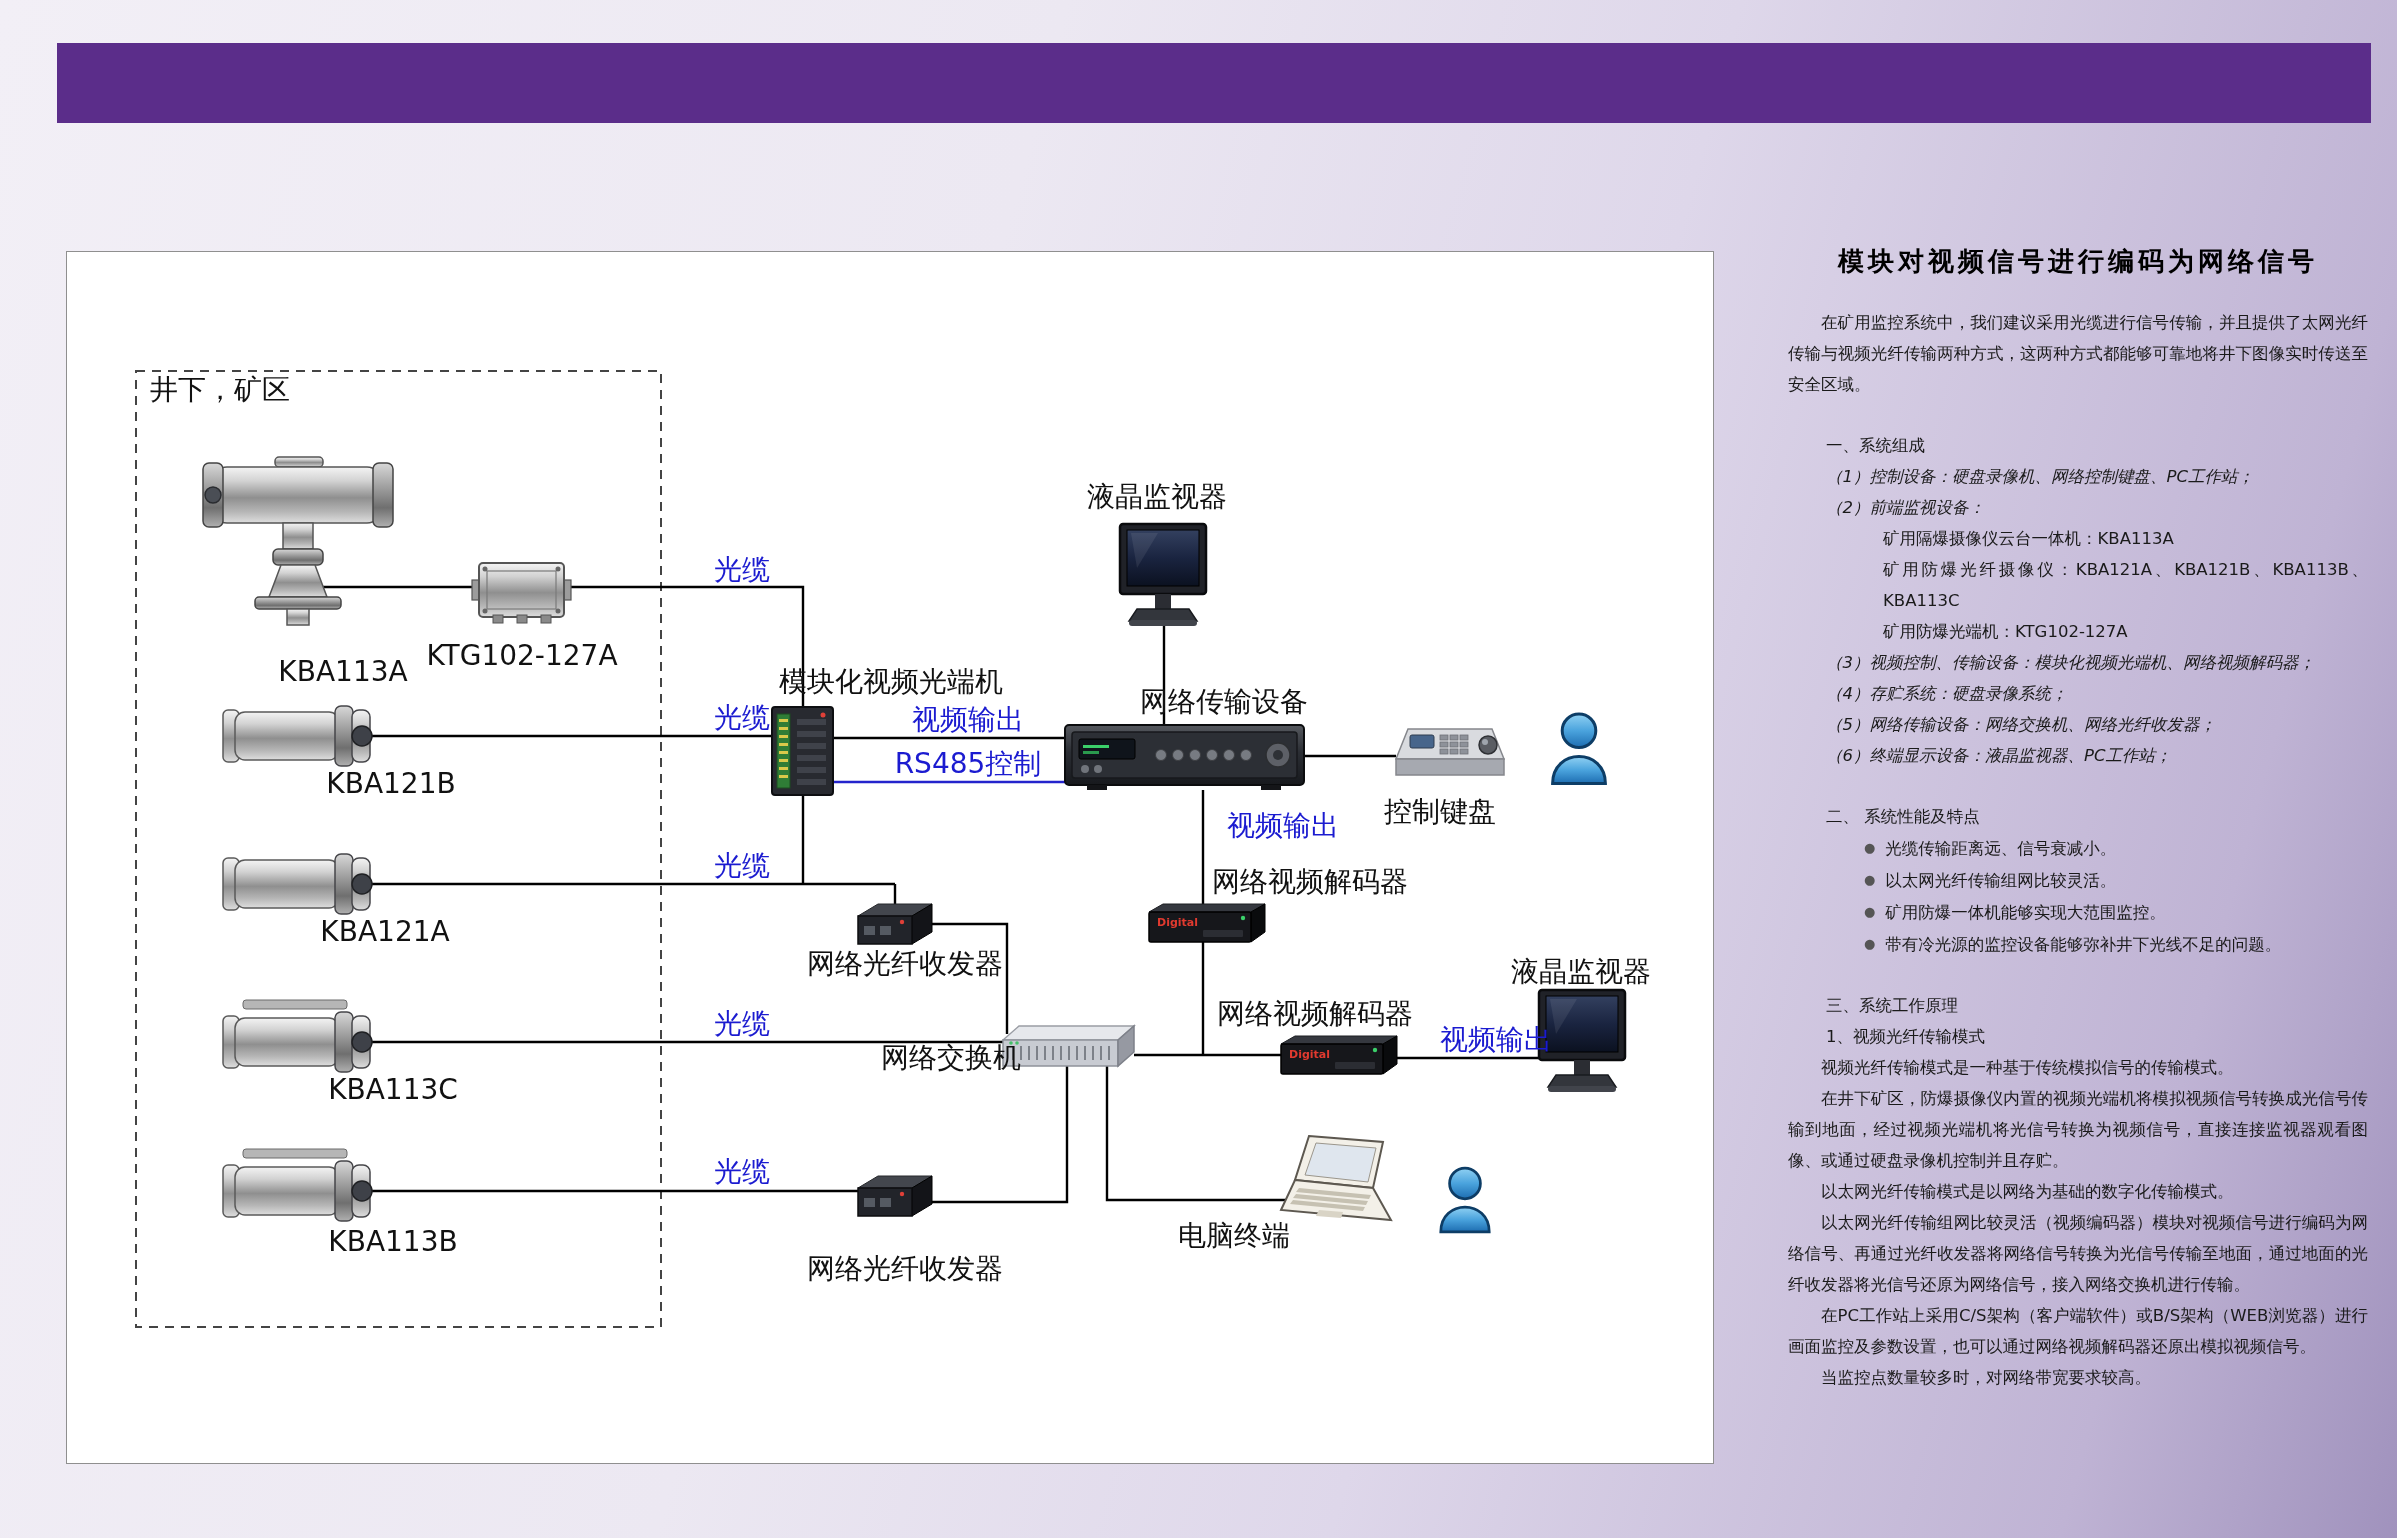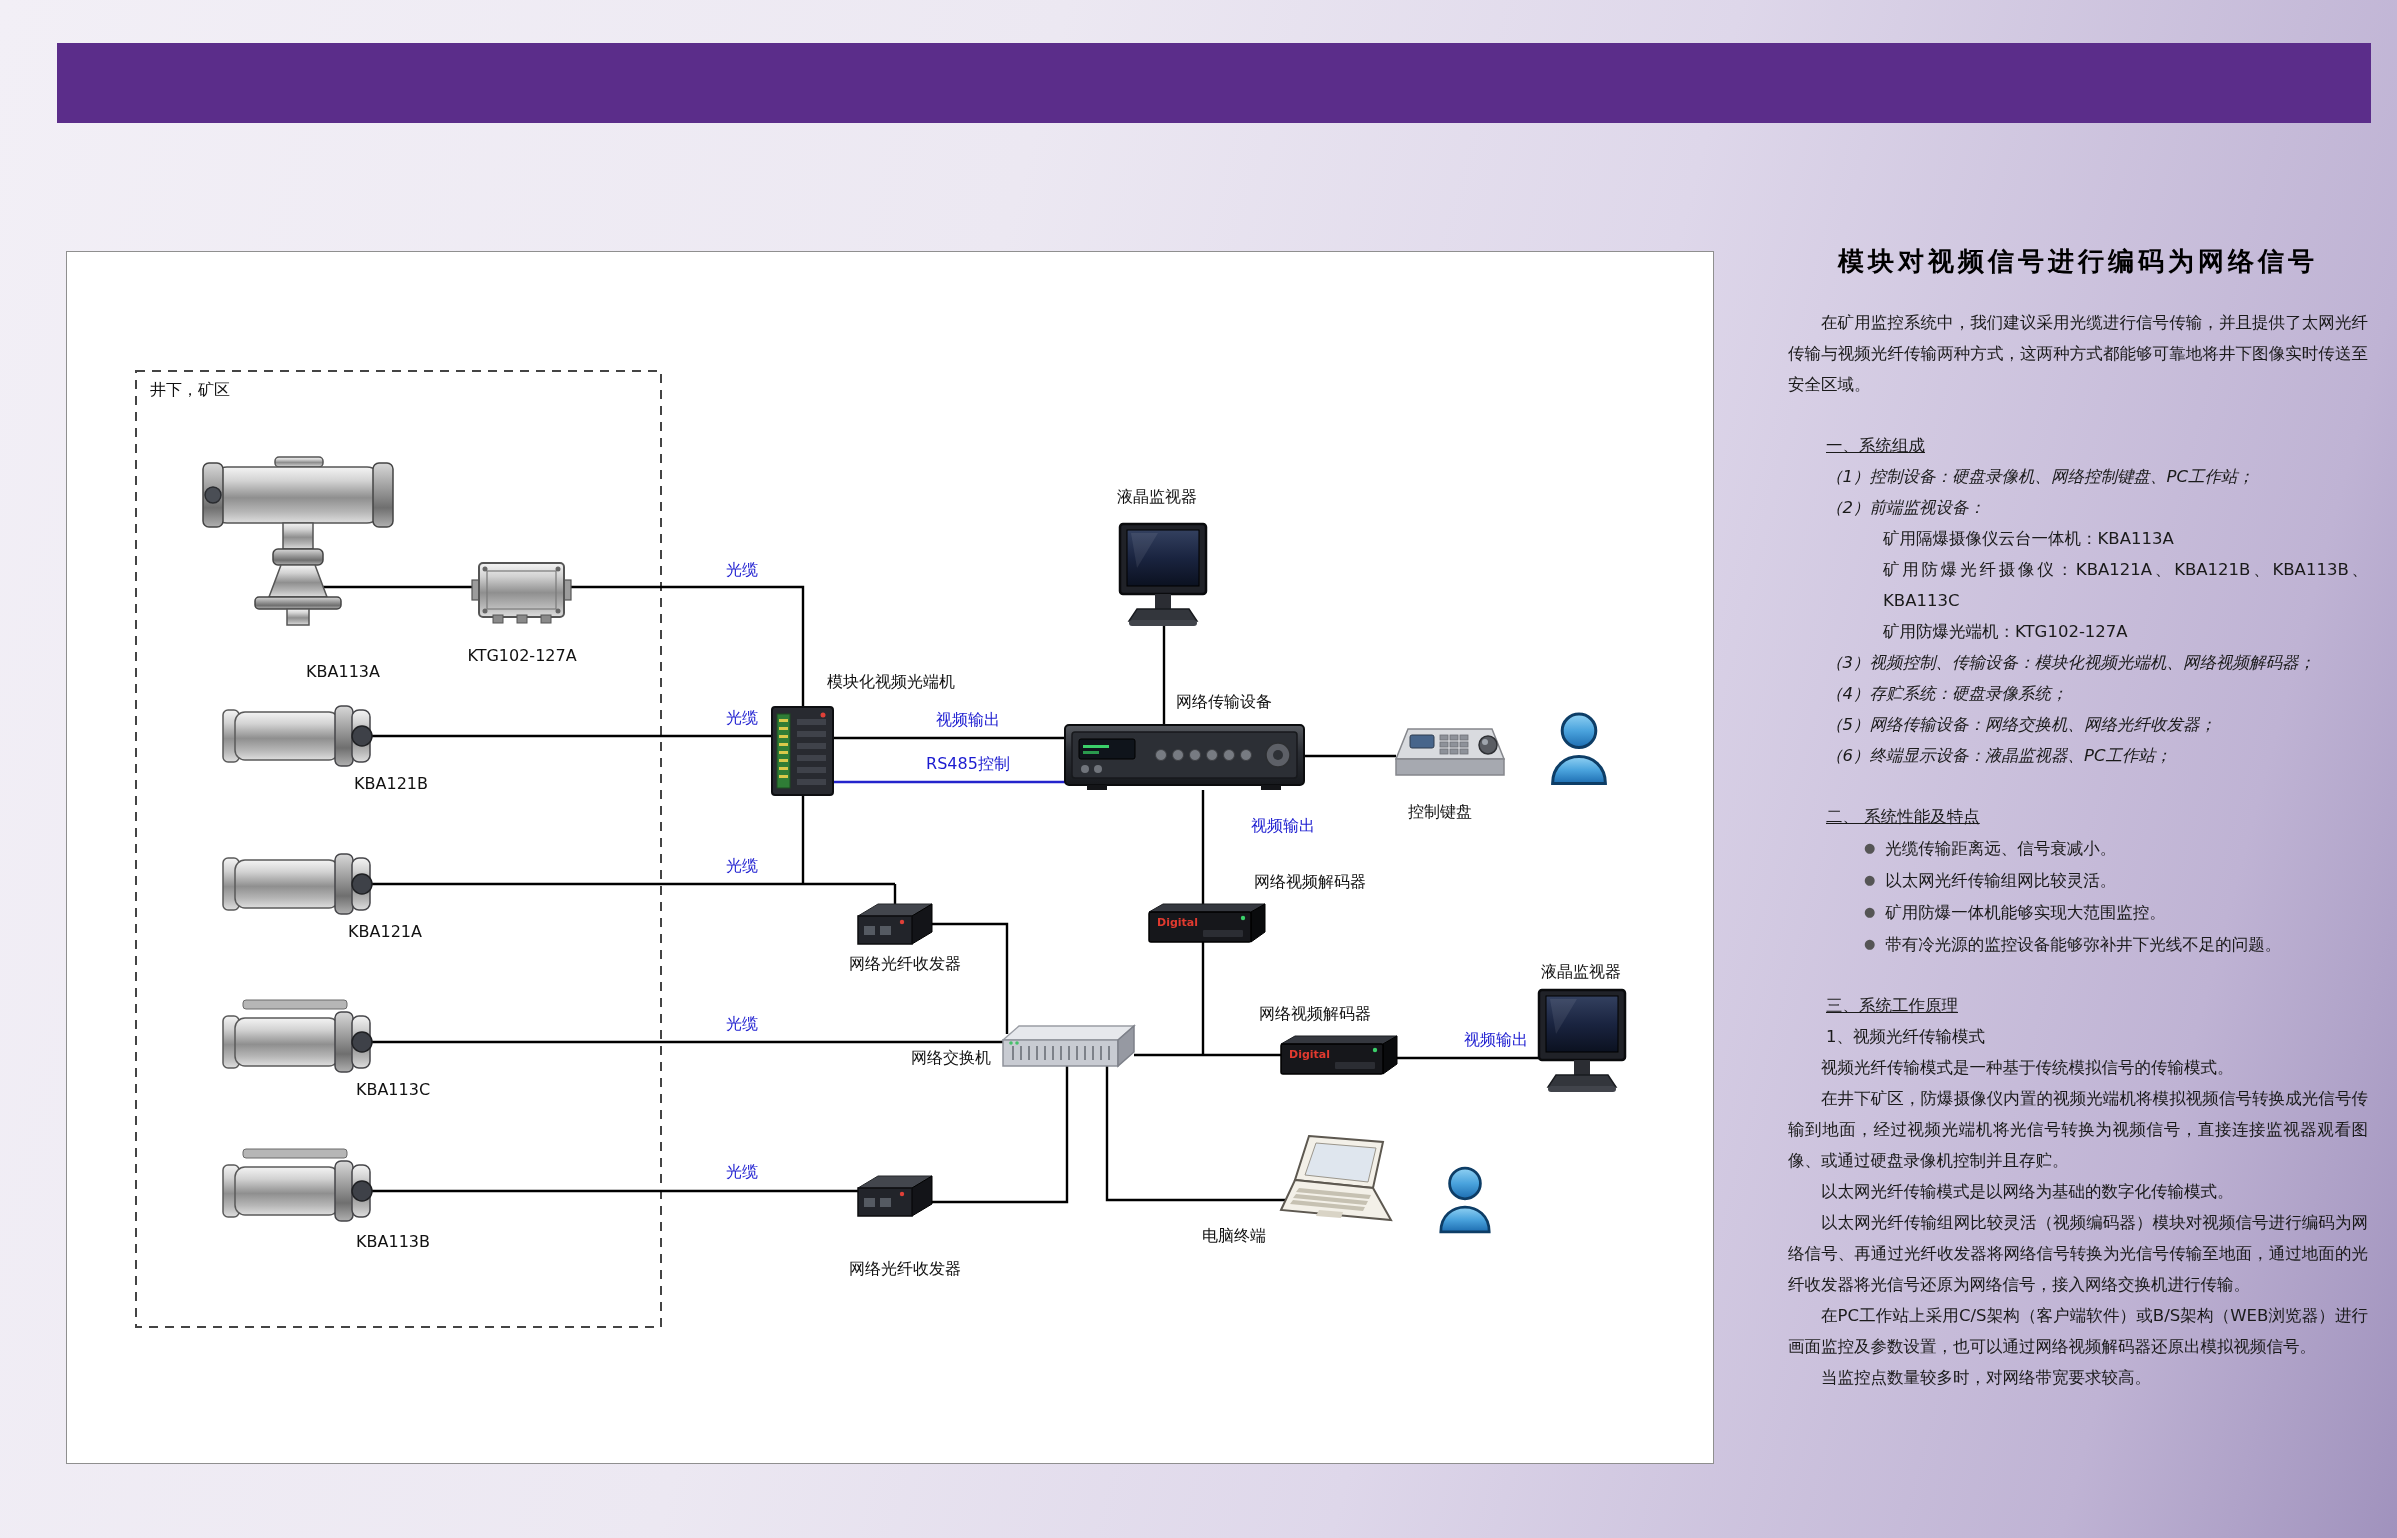--- a/index.html
+++ b/index.html
@@ -10,35 +10,35 @@
   }
   .page{position:relative;width:2397px;height:1538px;}
   .topbar{position:absolute;left:57px;top:43px;width:2314px;height:80px;background:#5b2d8a;}
   .panel{
     position:absolute;left:66px;top:251px;width:1646px;height:1211px;
     background:#ffffff;border:1px solid #8f8f8f;box-sizing:content-box;
   }
   .panel svg{position:absolute;left:0;top:0;}
   .dlabel{
     position:absolute;transform:translateX(-50%);
-    font-size:16px;color:#111;white-space:nowrap;line-height:24px;
+    font-size:28px;color:#111;white-space:nowrap;line-height:24px;
   }
   .dlabel.blue{color:#1b1bd0;margin-left:24px;}
   .dlabel.zone{transform:none;}
   .article{
     position:absolute;left:1788px;top:246px;width:580px;
     font-size:16.5px;line-height:31px;color:#1a1a1a;text-align:justify;
   }
   .article h1{
     font-size:26px;font-weight:bold;text-align:center;letter-spacing:4px;
     margin:0 0 30px 0;color:#000;
   }
   .article p{margin:0;}
   .para{text-indent:2em;}
-  .h{margin-top:30px !important;margin-left:38px !important;text-decoration:underline;}
+  .h{margin-top:30px !important;margin-left:38px !important;}
   .subh{margin-left:38px !important;}
   .subh.gap{margin-top:30px !important;}
   .item{margin-left:38px !important;font-style:italic;}
   .subitem{margin-left:95px !important;}
   ul.bullets{list-style:none;margin:0;padding:0 0 0 76px;}
   ul.bullets li{line-height:31px;}
   ul.bullets .dot{color:#555;font-size:13px;margin-right:10px;vertical-align:2px;}
 </style>
 </head>
 <body>

